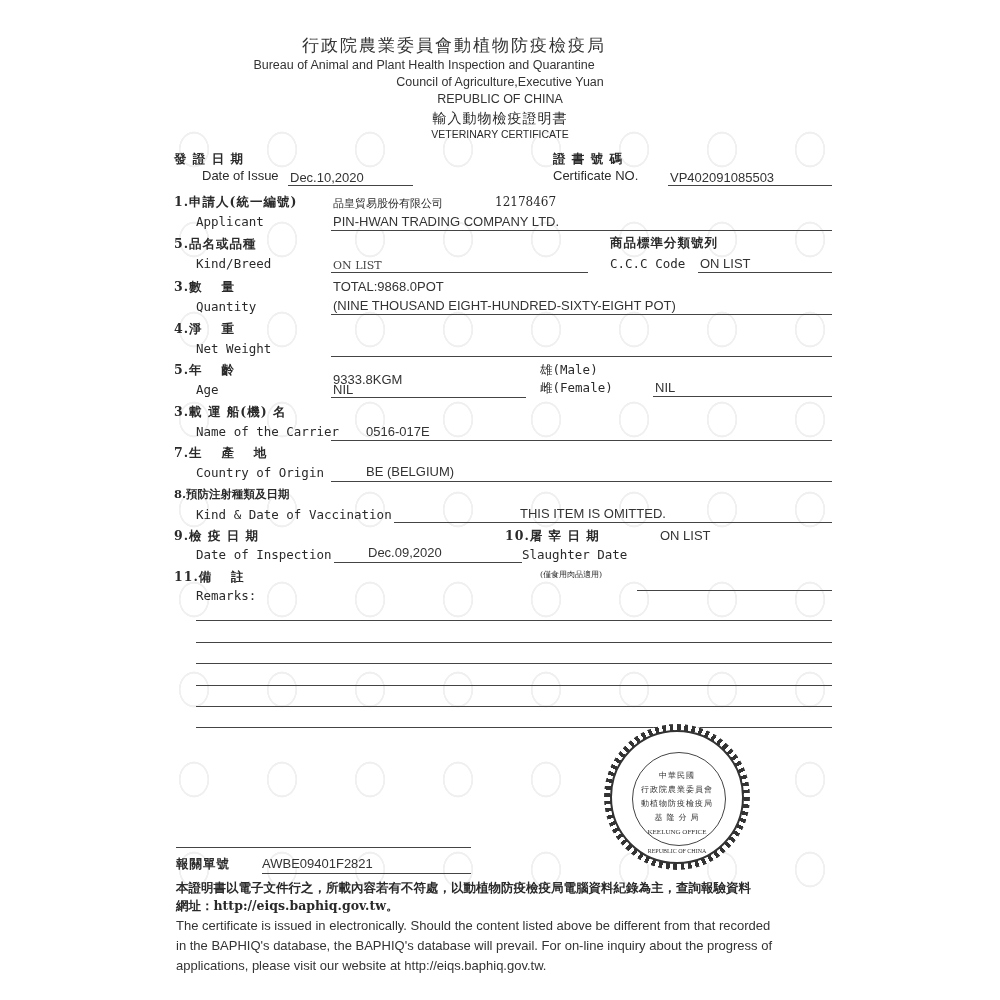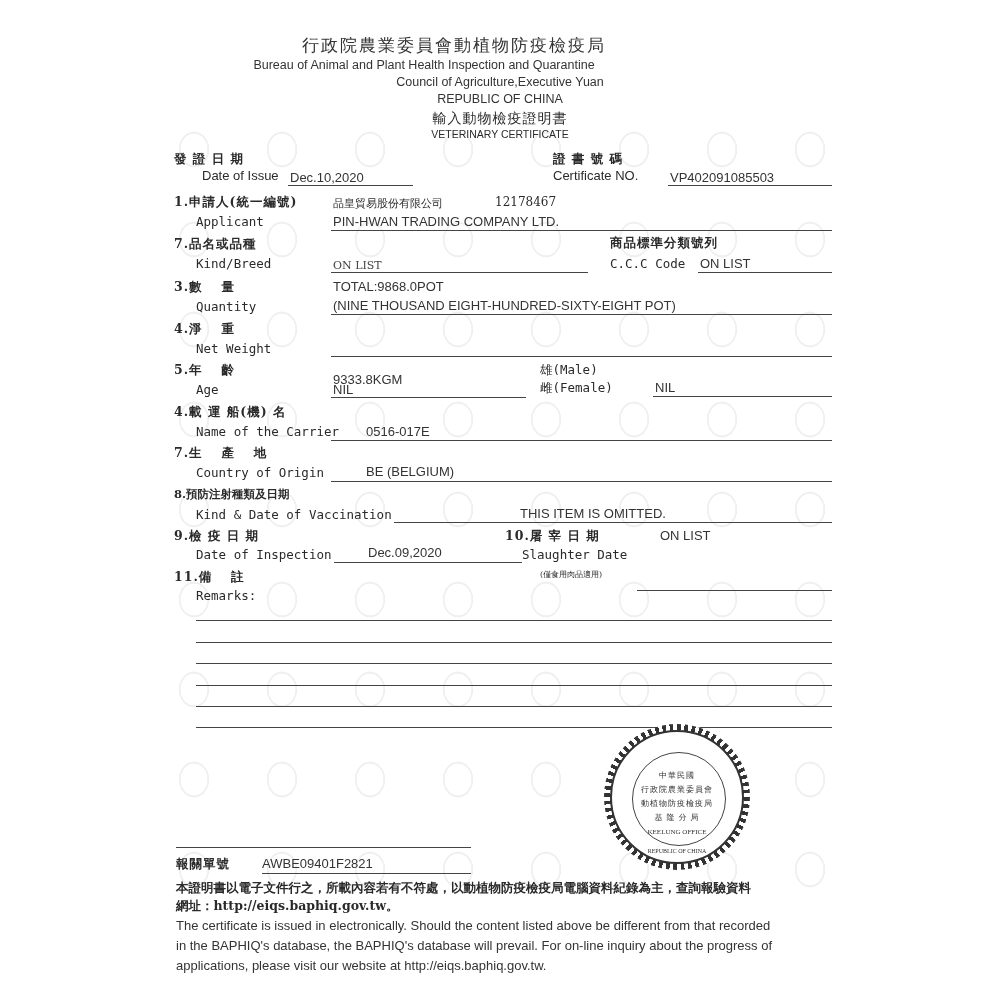--- a/index.html
+++ b/index.html
@@ -50,21 +50,21 @@
 <div class="abs sans val" style="left:670px;top:170px;">VP402091085503</div>
 <div class="uline" style="left:668px;top:185px;width:164px;"></div>
 
 <div class="abs serif lbl-cn" style="left:174px;top:194px;">1.申請人(統一編號)</div>
 <div class="abs serif" style="left:333px;top:196px;font-size:11px;">品皇貿易股份有限公司</div>
 <div class="abs serif" style="left:495px;top:195px;font-size:12px;">12178467</div>
 <div class="abs mono lbl-en" style="left:196px;top:214px;font-size:12.5px;">Applicant</div>
 <div class="abs sans val" style="left:333px;top:214px;">PIN-HWAN TRADING COMPANY LTD.</div>
 <div class="uline" style="left:331px;top:230px;width:501px;"></div>
 
-<div class="abs serif lbl-cn" style="left:174px;top:236px;">7.品名或品種</div>
+<div class="abs serif lbl-cn" style="left:174px;top:236px;">5.品名或品種</div>
 <div class="abs serif lbl-cn" style="left:610px;top:235px;">商品標準分類號列</div>
 <div class="abs mono lbl-en" style="left:196px;top:256px;font-size:12.5px;">Kind/Breed</div>
 <div class="abs serif val-s" style="left:333px;top:259px;">ON LIST</div>
 <div class="uline" style="left:331px;top:272px;width:257px;"></div>
 <div class="abs mono lbl-en" style="left:610px;top:256px;font-size:12.5px;">C.C.C Code</div>
 <div class="abs sans val" style="left:700px;top:256px;">ON LIST</div>
 <div class="uline" style="left:698px;top:272px;width:134px;"></div>
 
 <div class="abs serif lbl-cn" style="left:174px;top:279px;">3.數　 量</div>
 <div class="abs sans val" style="left:333px;top:279px;">TOTAL:9868.0POT</div>
@@ -79,21 +79,21 @@
 
 <div class="abs serif lbl-cn" style="left:174px;top:362px;">5.年　 齡</div>
 <div class="abs mono lbl-en" style="left:196px;top:382px;font-size:12.5px;">Age</div>
 <div class="abs sans val" style="left:333px;top:382px;">NIL</div>
 <div class="uline" style="left:331px;top:397px;width:195px;"></div>
 <div class="abs mono" style="left:540px;top:362px;font-size:12.5px;">雄(Male)</div>
 <div class="abs mono" style="left:540px;top:380px;font-size:12.5px;">雌(Female)</div>
 <div class="abs sans val" style="left:655px;top:380px;">NIL</div>
 <div class="uline" style="left:653px;top:396px;width:179px;"></div>
 
-<div class="abs serif lbl-cn" style="left:174px;top:404px;">4.載 運 船(機) 名</div>
+<div class="abs serif lbl-cn" style="left:174px;top:404px;">3.載 運 船(機) 名</div>
 <div class="abs mono lbl-en" style="left:196px;top:424px;font-size:12.5px;">Name of the Carrier</div>
 <div class="abs sans val" style="left:366px;top:424px;">0516-017E</div>
 <div class="uline" style="left:331px;top:440px;width:501px;"></div>
 
 <div class="abs serif lbl-cn" style="left:174px;top:445px;">7.生　 產　 地</div>
 <div class="abs mono lbl-en" style="left:196px;top:465px;font-size:12.5px;">Country of Origin</div>
 <div class="abs sans val" style="left:366px;top:464px;">BE (BELGIUM)</div>
 <div class="uline" style="left:331px;top:481px;width:501px;"></div>
 
 <div class="abs serif lbl-cn" style="left:174px;top:487px;font-size:11.5px;letter-spacing:0;">8.預防注射種類及日期</div>

